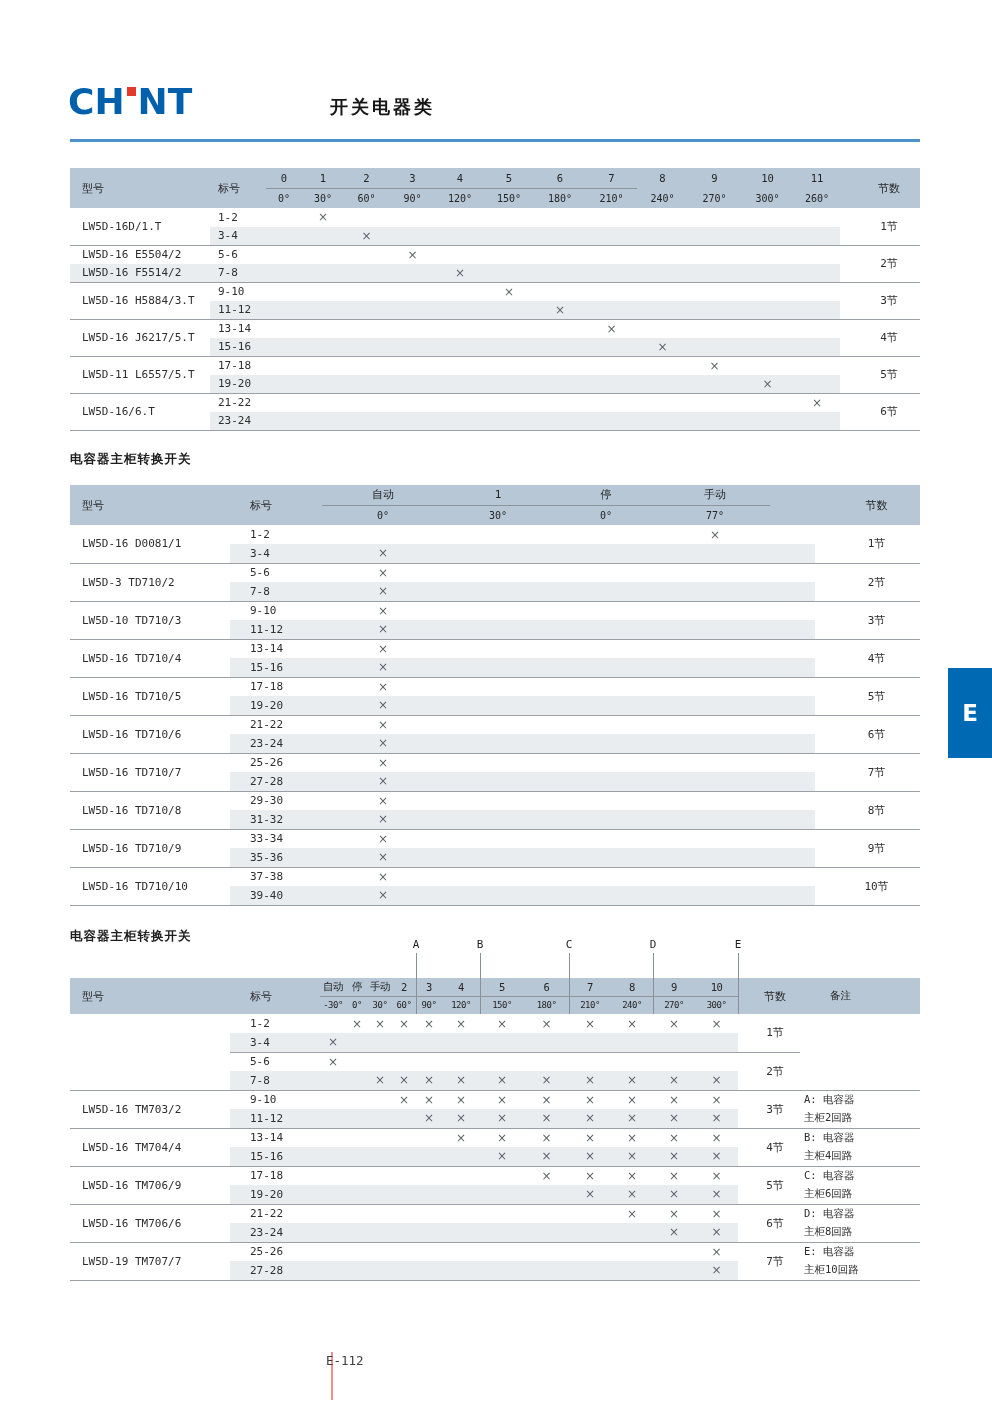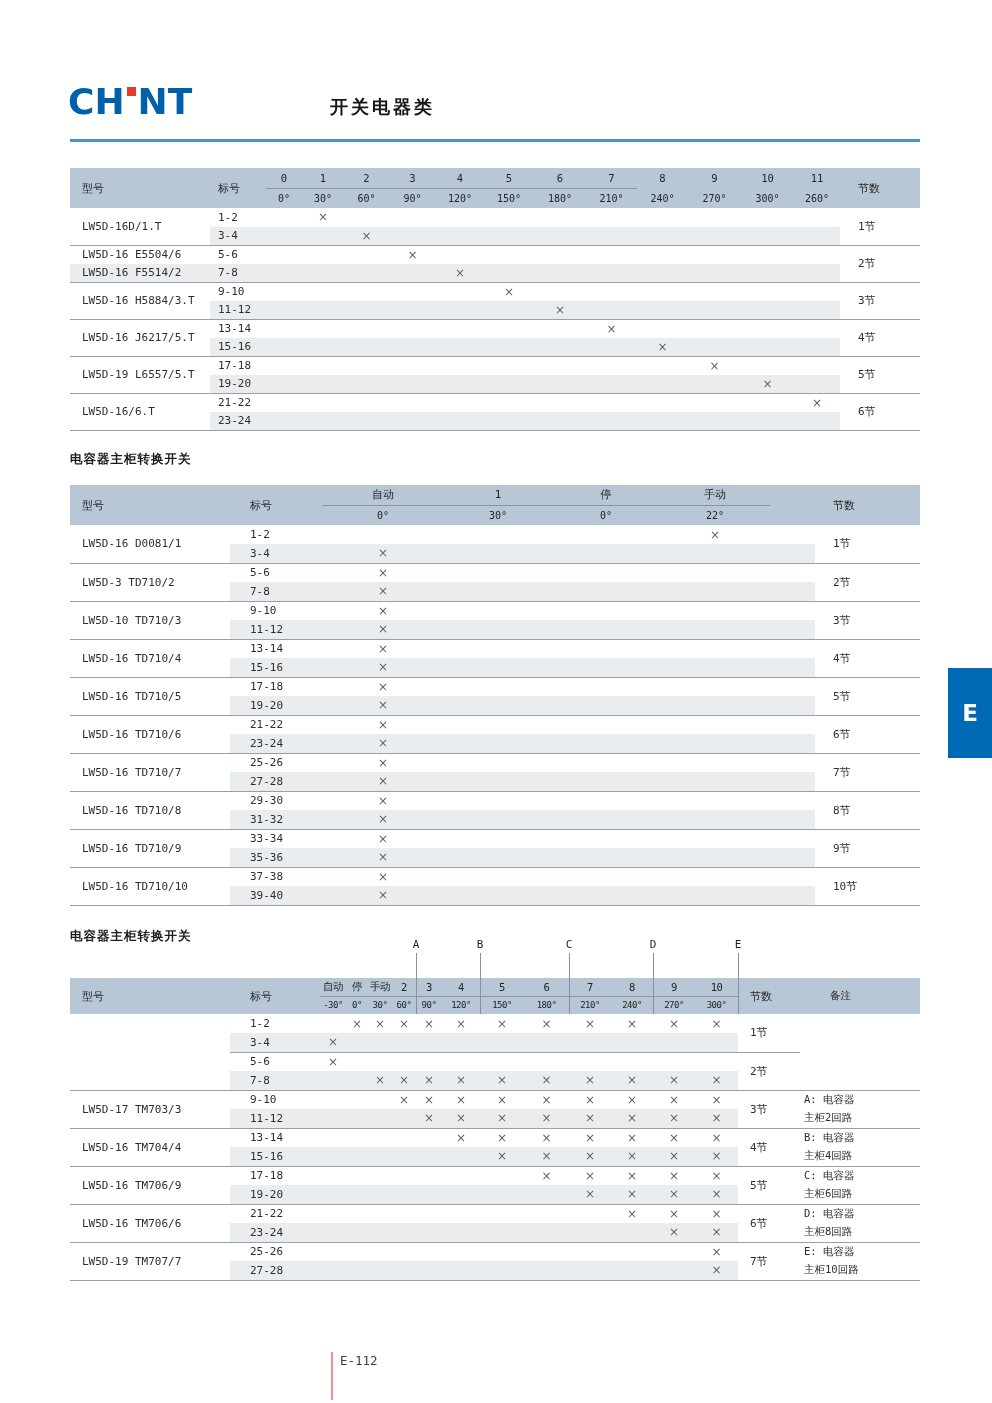--- a/index.html
+++ b/index.html
@@ -24,21 +24,21 @@
   
   .tbl{position:absolute;left:70px;width:850px;border-collapse:collapse;table-layout:fixed;
     border-bottom:1px solid var(--line-gray);font-size:11px}
   .tbl th{font-weight:normal;text-align:center;padding:0;background:var(--header-band);color:#242424}
   .tbl td{padding:0;text-align:center;white-space:nowrap}
   .tbl th{white-space:nowrap;overflow:visible}
   .tbl .model{text-align:left;padding-left:12px}
   .tbl .label{text-align:left}
   #table1 .label{padding-left:8px}
   #table2 .label,#table3 .label{padding-left:20px}
-  .tbl .jieshu{text-align:left;padding-left:18px}
+  .tbl .jieshu{text-align:center;padding-left:18px}
   #table3 .jieshu{padding-left:12px}
   .tbl .remark{text-align:left;padding-left:4px;font-size:10.5px}
   #table3 th.remark{padding-left:30px}
   .num{font-size:10.5px}
   .grp{font-size:11px}
   #table3 .grp{font-size:10.5px;letter-spacing:-0.5px}
   .ang{font-size:10px}
   #table3 .ang{font-size:9px;letter-spacing:-0.5px}
   .u{border-bottom:1px solid #8d959c}
   .shade{background:var(--row-stripe)}
@@ -53,21 +53,21 @@
   .mletter{position:absolute;top:938px;transform:translateX(-50%);font-size:11px;color:#1f1f1f}
   .mline{position:absolute;top:953px;width:1px;height:61px;background:#8a9096}
 
   
   .etab{position:absolute;left:948px;top:668px;width:44px;height:90px;background:var(--tab-blue);
     color:#fff;display:flex;align-items:center;justify-content:center;
     font-family:"DejaVu Sans",sans-serif;font-weight:bold;font-size:23px}
 
   
   .footline{position:absolute;left:331px;top:1352px;width:2px;height:48px;background:var(--footer-red)}
-  .foottext{position:absolute;left:340px;top:1353px;font-size:12.5px;color:#3f3f3f}
+  .foottext{position:absolute;left:326px;top:1353px;font-size:12.5px;color:#3f3f3f}
 </style>
 </head>
 <body>
 
 <div class="page">
   <div class="logo"><span>CH</span><span class="logo-dot"></span><span>NT</span></div>
   <div class="doc-title">开关电器类</div>
   <div class="rule"></div>
 
   <table id="table1" class="tbl">
@@ -148,21 +148,21 @@
           <td class="pos shade"></td>
           <td class="pos shade"></td>
           <td class="pos shade"></td>
           <td class="pos shade"></td>
           <td class="pos shade"></td>
           <td class="pos shade"></td>
           <td class="pos shade"></td>
           <td class="pos shade"></td>
         </tr>
         <tr>
-          <td class="model sep">LW5D-16 E5504/6</td>
+          <td class="model sep">LW5D-16 E5504/2</td>
           <td class="label sep">5-6</td>
           <td class="pos sep"></td>
           <td class="pos sep"></td>
           <td class="pos sep"></td>
           <td class="pos sep mk">×</td>
           <td class="pos sep"></td>
           <td class="pos sep"></td>
           <td class="pos sep"></td>
           <td class="pos sep"></td>
           <td class="pos sep"></td>
@@ -245,21 +245,21 @@
           <td class="pos shade"></td>
           <td class="pos shade"></td>
           <td class="pos shade"></td>
           <td class="pos shade"></td>
           <td class="pos shade mk">×</td>
           <td class="pos shade"></td>
           <td class="pos shade"></td>
           <td class="pos shade"></td>
         </tr>
         <tr>
-          <td class="model sep" rowspan="2">LW5D-19 L6557/5.T</td>
+          <td class="model sep" rowspan="2">LW5D-11 L6557/5.T</td>
           <td class="label sep">17-18</td>
           <td class="pos sep"></td>
           <td class="pos sep"></td>
           <td class="pos sep"></td>
           <td class="pos sep"></td>
           <td class="pos sep"></td>
           <td class="pos sep"></td>
           <td class="pos sep"></td>
           <td class="pos sep"></td>
           <td class="pos sep"></td>
@@ -338,21 +338,21 @@
           <th class="grp u">1</th>
           <th class="grp u">停</th>
           <th class="grp u">手动</th>
           <th rowspan="2"></th>
           <th class="jieshu" rowspan="2">节数</th>
         </tr>
         <tr>
           <th class="ang">0°</th>
           <th class="ang">30°</th>
           <th class="ang">0°</th>
-          <th class="ang">22°</th>
+          <th class="ang">77°</th>
         </tr>
       </thead>
       <tbody>
         <tr>
           <td class="model" rowspan="2">LW5D-16 D0081/1</td>
           <td class="label">1-2</td>
           <td class="pos"></td>
           <td class="pos"></td>
           <td class="pos"></td>
           <td class="pos mk">×</td>
@@ -649,21 +649,21 @@
           <td class="pos shade mk">×</td>
           <td class="pos shade mk">×</td>
           <td class="pos shade mk">×</td>
           <td class="pos shade mk">×</td>
           <td class="pos shade mk">×</td>
           <td class="pos shade mk">×</td>
           <td class="pos shade mk">×</td>
           <td class="remark"></td>
         </tr>
         <tr>
-          <td class="model sep" rowspan="2">LW5D-17 TM703/3</td>
+          <td class="model sep" rowspan="2">LW5D-16 TM703/2</td>
           <td class="label sep">9-10</td>
           <td class="pos sep"></td>
           <td class="pos sep"></td>
           <td class="pos sep"></td>
           <td class="pos sep mk">×</td>
           <td class="pos sep mk">×</td>
           <td class="pos sep mk">×</td>
           <td class="pos sep mk">×</td>
           <td class="pos sep mk">×</td>
           <td class="pos sep mk">×</td>

